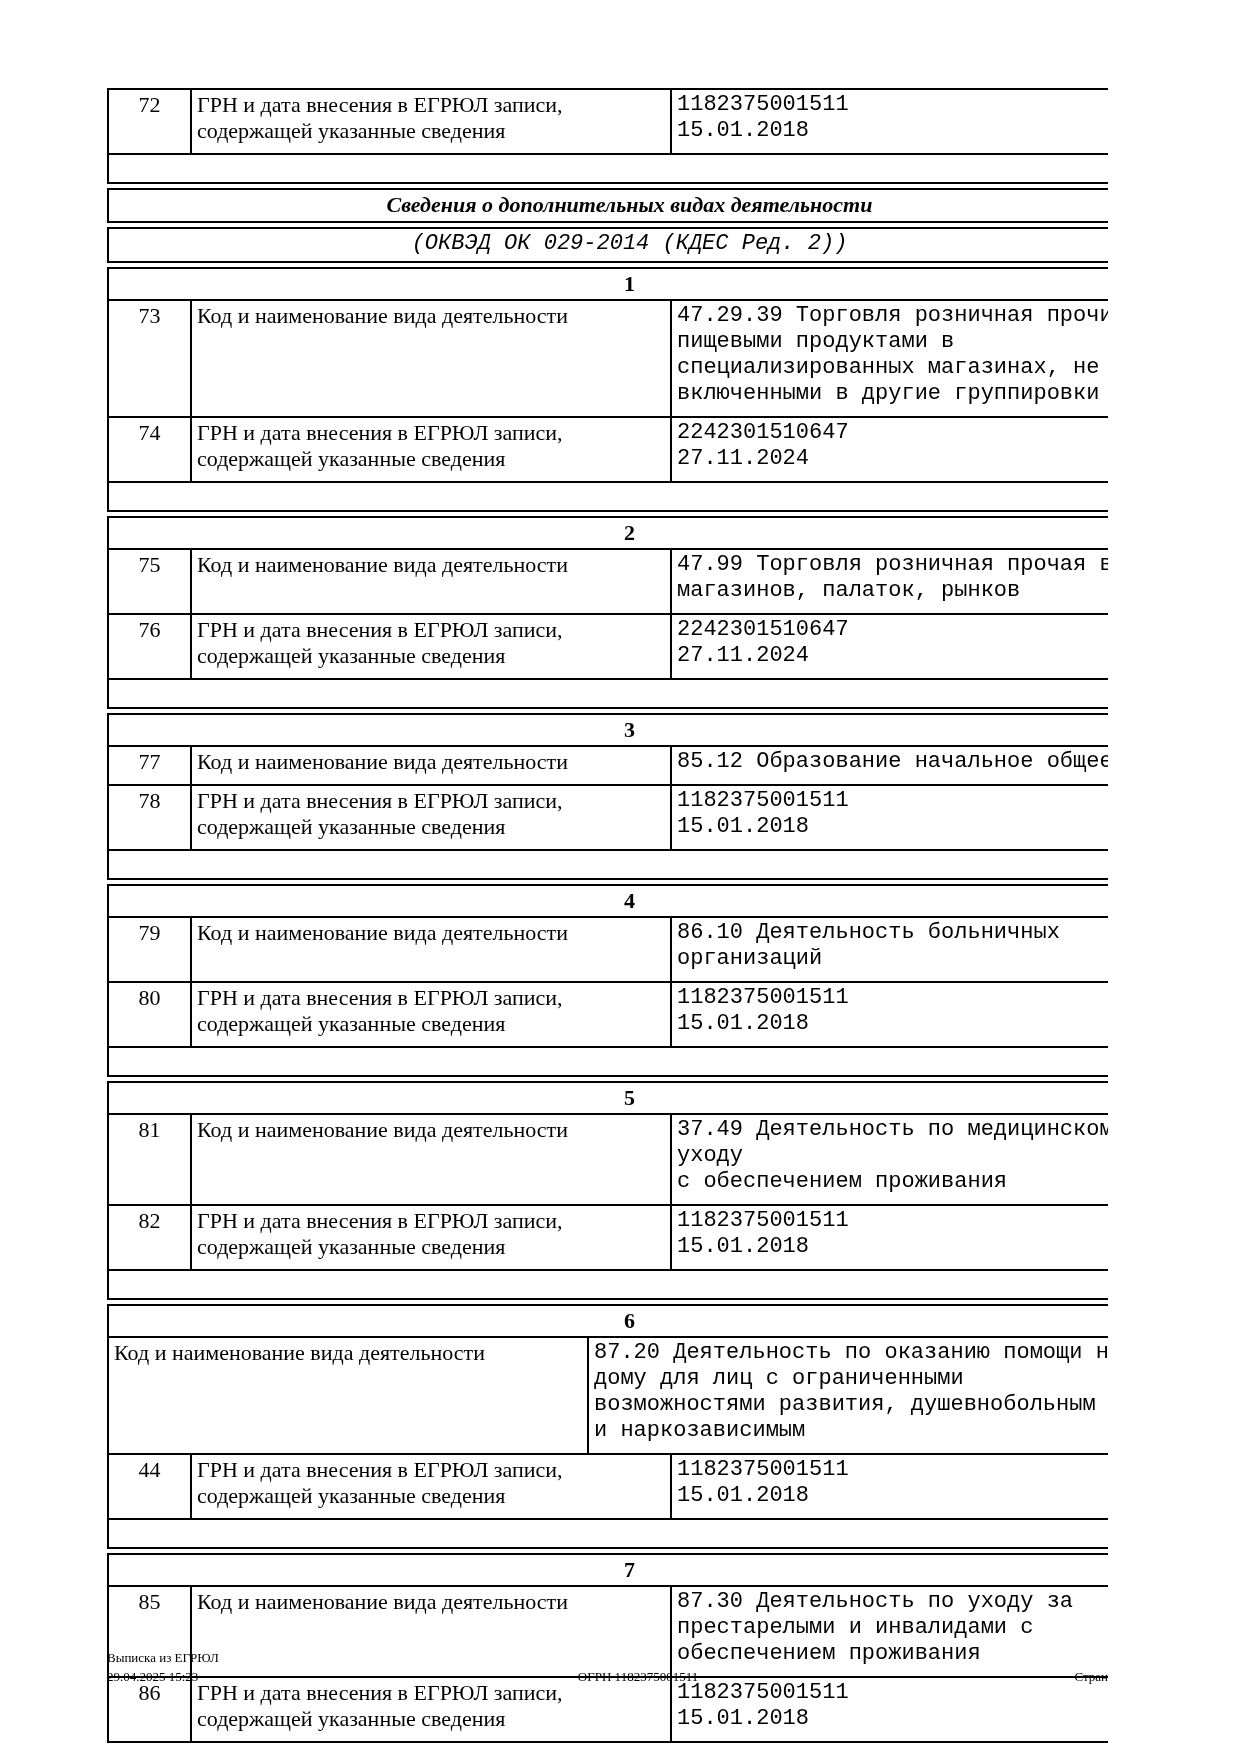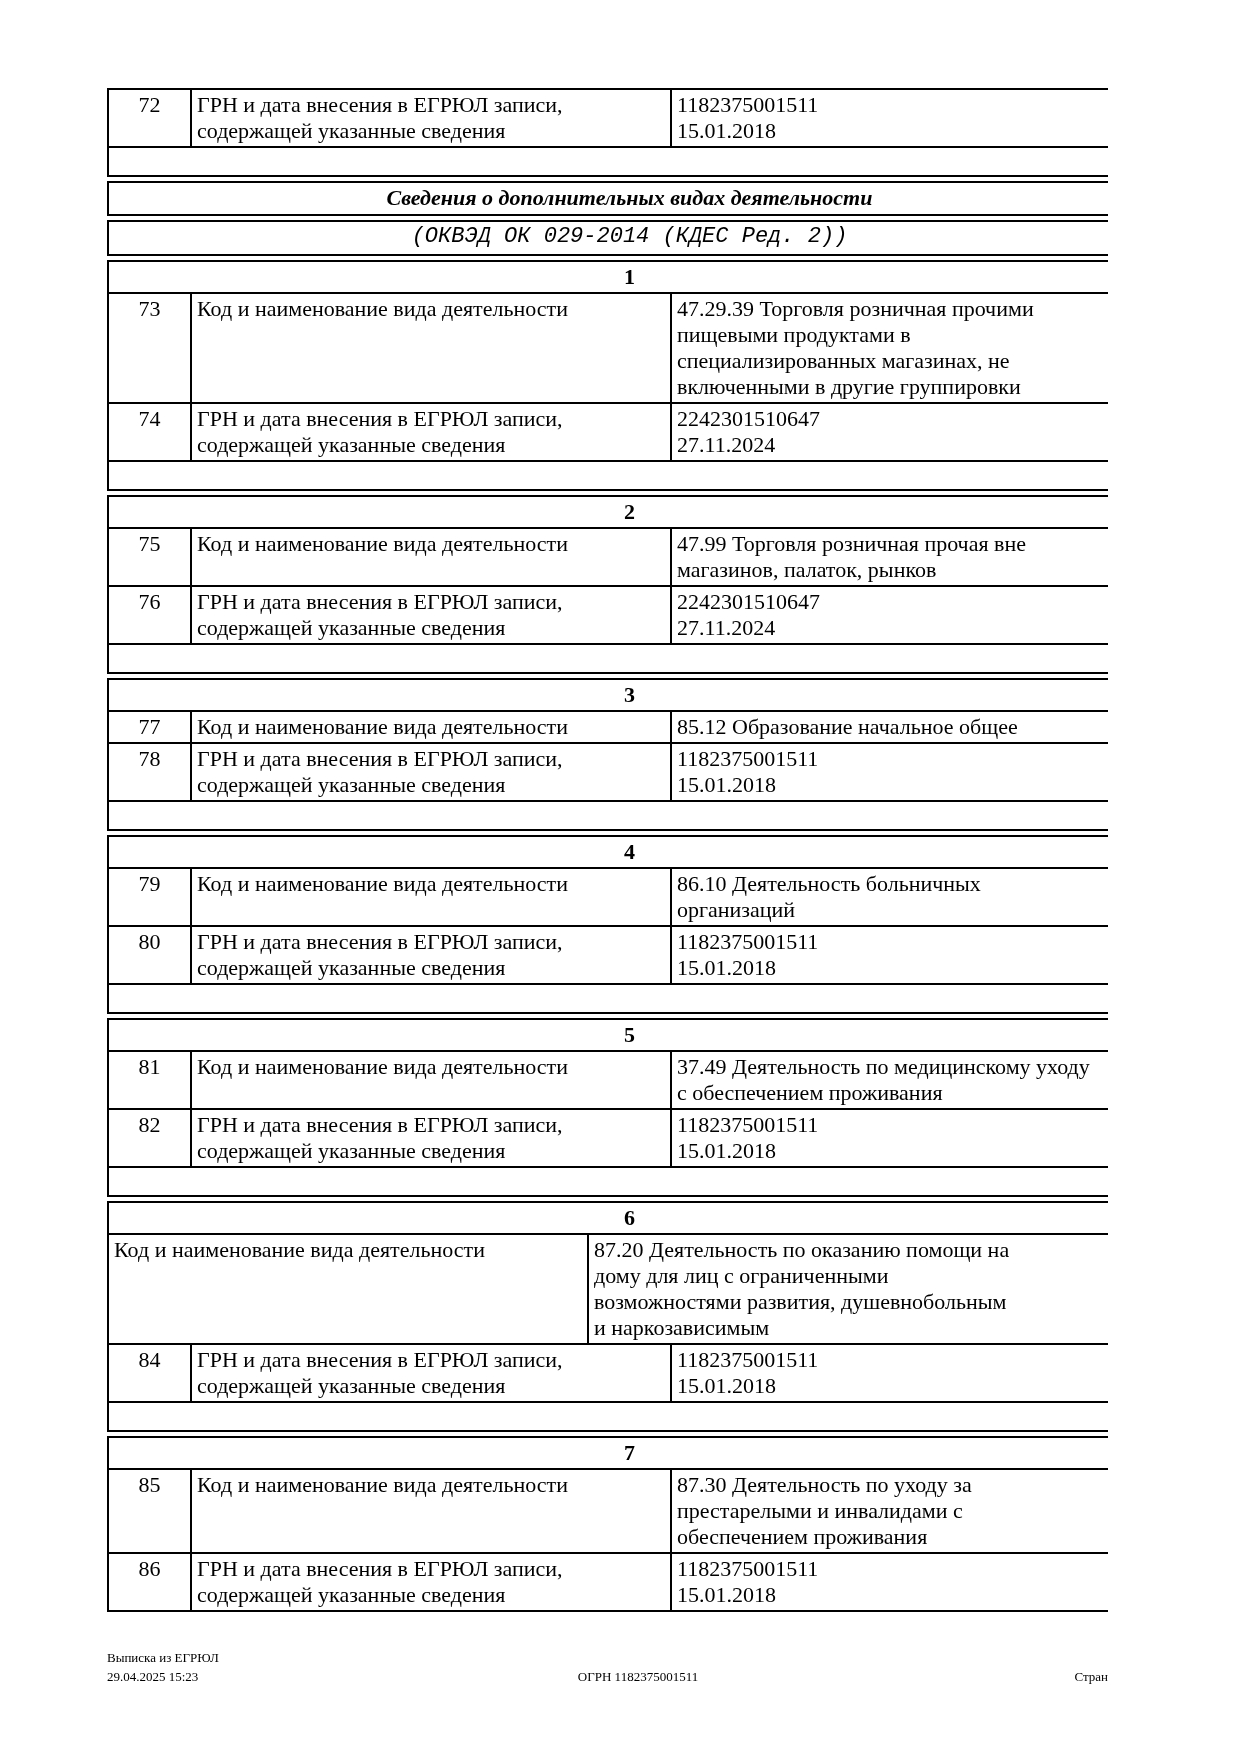--- a/index.html
+++ b/index.html
@@ -43,21 +43,22 @@
     padding: 2px 2px;
   }
   .cell.label {
     width: 480px;
     flex: 0 0 480px;
     border-right: 2px solid #000;
     padding: 2px 8px 2px 5px;
   }
   .cell.value {
     flex: 1 1 auto;
-    padding: 2px 6px 2px 5px;
+    padding: 2px 6px 9px 5px;
+    font-family: Liberation Mono, monospace;
   }
   .separator-row {
     height: 29px;
   }
   .section-number-row {
     display: block;
     text-align: center;
     font-weight: bold;
     padding: 2px 0;
   }
@@ -206,21 +207,21 @@
     <div class="block">
       <div class="row section-number-row">6</div>
       <div class="row">
         <div class="cell label">Код и наименование вида деятельности</div>
         <div class="cell value">87.20 Деятельность по оказанию помощи на
 дому для лиц с ограниченными
 возможностями развития, душевнобольным
 и наркозависимым</div>
       </div>
       <div class="row">
-        <div class="cell num">84</div>
+        <div class="cell num">44</div>
         <div class="cell label">ГРН и дата внесения в ЕГРЮЛ записи,
 содержащей указанные сведения</div>
         <div class="cell value">1182375001511
 15.01.2018</div>
       </div>
       <div class="row separator-row"></div>
     </div>
 
     <div class="block">
       <div class="row section-number-row">7</div>

